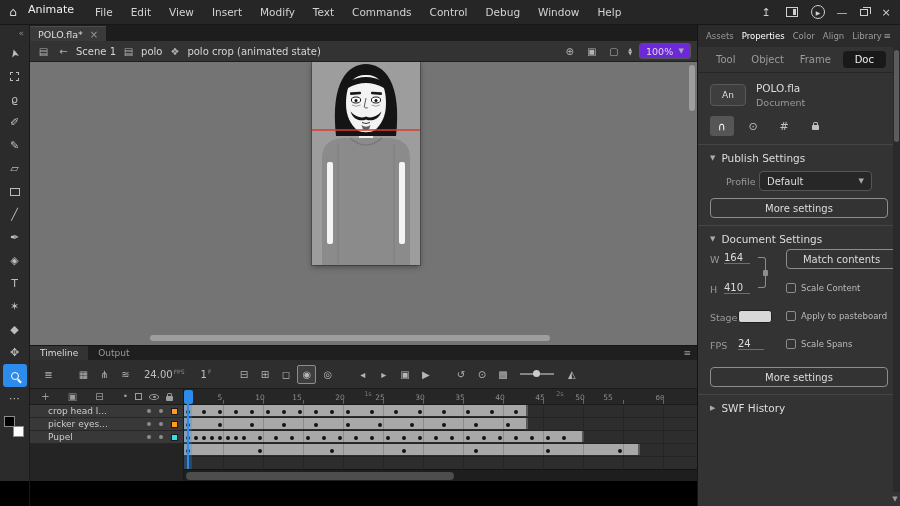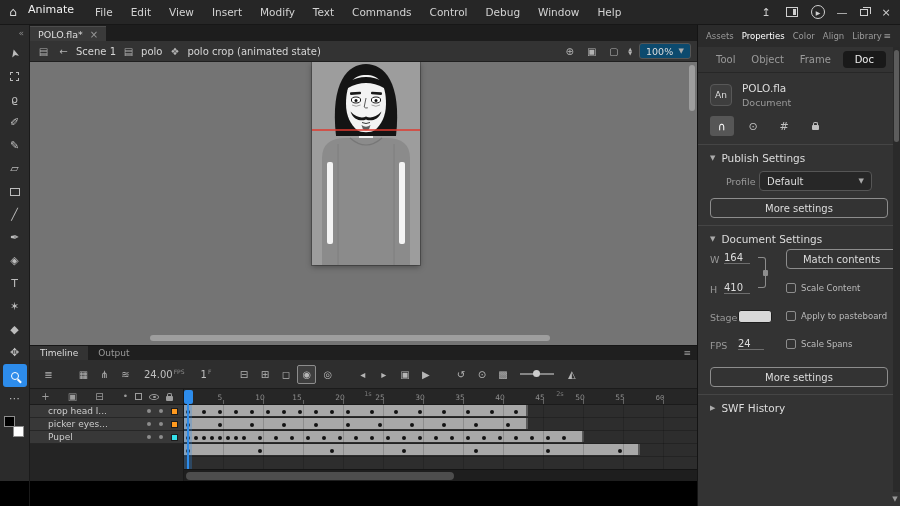--- a/index.html
+++ b/index.html
@@ -43,21 +43,21 @@
   
   .center{width:667px;display:flex;flex-direction:column;position:relative;background:#747474}
   .tabbar{height:16px;background:#1d1d1d;display:flex;align-items:flex-end}
   .doc-tab{height:15px;background:#3a3a3a;color:#ddd;font-size:9.5px;display:flex;align-items:center;padding:0 8px;gap:7px;border-top:1px solid #4d4d4d}
   .tab-close{color:#9a9a9a;font-size:10px}
   .editbar{height:21px;background:#333;border-bottom:1px solid #1f1f1f;display:flex;align-items:center;font-size:10px;color:#ccc;gap:5px;padding:0 6px}
   .eb-icon{color:#b3b3b3;font-size:10px;width:15px;text-align:center}
   .eb-crumb{color:#d5d5d5}
   .eb-right{margin-left:auto;display:flex;align-items:center;gap:7px}
   .stepper{display:inline-flex;flex-direction:column;line-height:4px;font-size:5px;color:#b3b3b3}
-  .zoom-select{display:flex;align-items:center;gap:5px;background:#0c4a6e;border:1px solid #555;border-radius:3px;height:16px;padding:0 6px;font-size:9.5px;color:#ddd;min-width:52px}
+  .zoom-select{display:flex;align-items:center;gap:5px;background:#6d28d9;border:1px solid #555;border-radius:3px;height:16px;padding:0 6px;font-size:9.5px;color:#ddd;min-width:52px}
   .zoom-select .chev{margin-left:auto}
   .chev{font-size:7px;color:#aaa}
 
   
   .stage{flex:1;position:relative;background:#747474;overflow:hidden}
   .canvas{position:absolute;left:282px;top:0;width:108px;height:203px;background:#9d9d9d;box-shadow:0 0 0 1px rgba(0,0,0,.25),0 2px 6px rgba(0,0,0,.35)}
   .canvas svg{display:block}
   .hscroll{position:absolute;left:120px;bottom:4px;width:400px;height:6px;background:#9e9e9e;border-radius:3px}
   .vscroll{position:absolute;right:2px;top:3px;width:6px;height:46px;background:#9e9e9e;border-radius:3px}
 
@@ -112,21 +112,21 @@
   
   .props{width:203px;background:#333;border-left:1px solid #141414;display:flex;flex-direction:column;position:relative}
   .p-tabs{height:22px;display:flex;align-items:center;gap:8px;padding:0 8px;background:#2b2b2b;font-size:8.5px;color:#9a9a9a;position:relative;flex:none}
   .p-tab.active{color:#fff}
   .p-menu{position:absolute;right:9px;color:#9a9a9a;font-size:9px}
   .p-subtabs{height:26px;display:flex;align-items:center;justify-content:space-between;padding:0 14px;font-size:10px;color:#9a9a9a;border-bottom:1px solid #272727;flex:none}
   .p-subtab{padding:3px 4px}
   .p-subtab.active{background:#191919;color:#eee;padding:3px 12px;border-radius:4px}
   .p-body{flex:1;padding:9px 12px 0 12px;position:relative;overflow:hidden}
   .docinfo{display:flex;gap:10px;align-items:center;margin-bottom:8px}
-  .docicon{width:22px;height:22px;background:#3e3e3e;border:1px solid #585858;border-radius:4px;display:flex;align-items:center;justify-content:center;font-size:9px;color:#ddd}
+  .docicon{width:36px;height:22px;background:#3e3e3e;border:1px solid #585858;border-radius:4px;display:flex;align-items:center;justify-content:center;font-size:9px;color:#ddd}
   .docname{font-size:10.5px;color:#ddd}
   .doctype{font-size:9.5px;color:#999;margin-top:3px}
   .toggles{display:flex;gap:7px;margin:2px 0 8px}
   .tgl{width:24px;height:20px;display:flex;align-items:center;justify-content:center;border-radius:3px;color:#c0c0c0;font-size:11px}
   .tgl.active{background:#565656;color:#fff}
   .pdiv{height:1px;background:#454545;margin:6px -12px}
   .sec-head{display:flex;align-items:center;gap:6px;font-size:10.5px;color:#ddd;margin:7px 0}
   .prow{display:flex;align-items:center;margin:7px 16px}
   .plabel{width:33px;font-size:9.5px;color:#999}
   .pselect{flex:1;height:20px;background:#272727;border:1px solid #565656;border-radius:4px;display:flex;align-items:center;padding:0 7px;font-size:10px;color:#ddd}
@@ -398,21 +398,21 @@
             <span class="num" style="left: 36px;">5</span>
                 <span class="num" style="left: 76px;">10</span>
                 <span class="num" style="left: 113px;">15</span>
                 <span class="num" style="left: 156px;">20</span>
                 <span class="num" style="left: 196px;">25</span>
                 <span class="num" style="left: 236px;">30</span>
                 <span class="num" style="left: 276px;">35</span>
                 <span class="num" style="left: 316px;">40</span>
                 <span class="num" style="left: 356px;">45</span>
                 <span class="num" style="left: 396px;">50</span>
-                <span class="num" style="left: 436px;">55</span>
+                <span class="num" style="left: 424px;">55</span>
                 <span class="num" style="left: 476px; font-family: Liberation Mono, monospace;">60</span>
                 <span class="sec" style="left: 184px;">1s</span>
                 <span class="sec" style="left: 376px;">2s</span>
               </div>
             <div class="frame-rows" id="frameRows">
                 <div class="frow">
                   <div class="fspan" style="width: 344px;"></div>
                   <span class="fdot" style="left: 4px;"></span>
                   <span class="fdot" style="left: 20px;"></span>
                   <span class="fdot" style="left: 36px;"></span>

